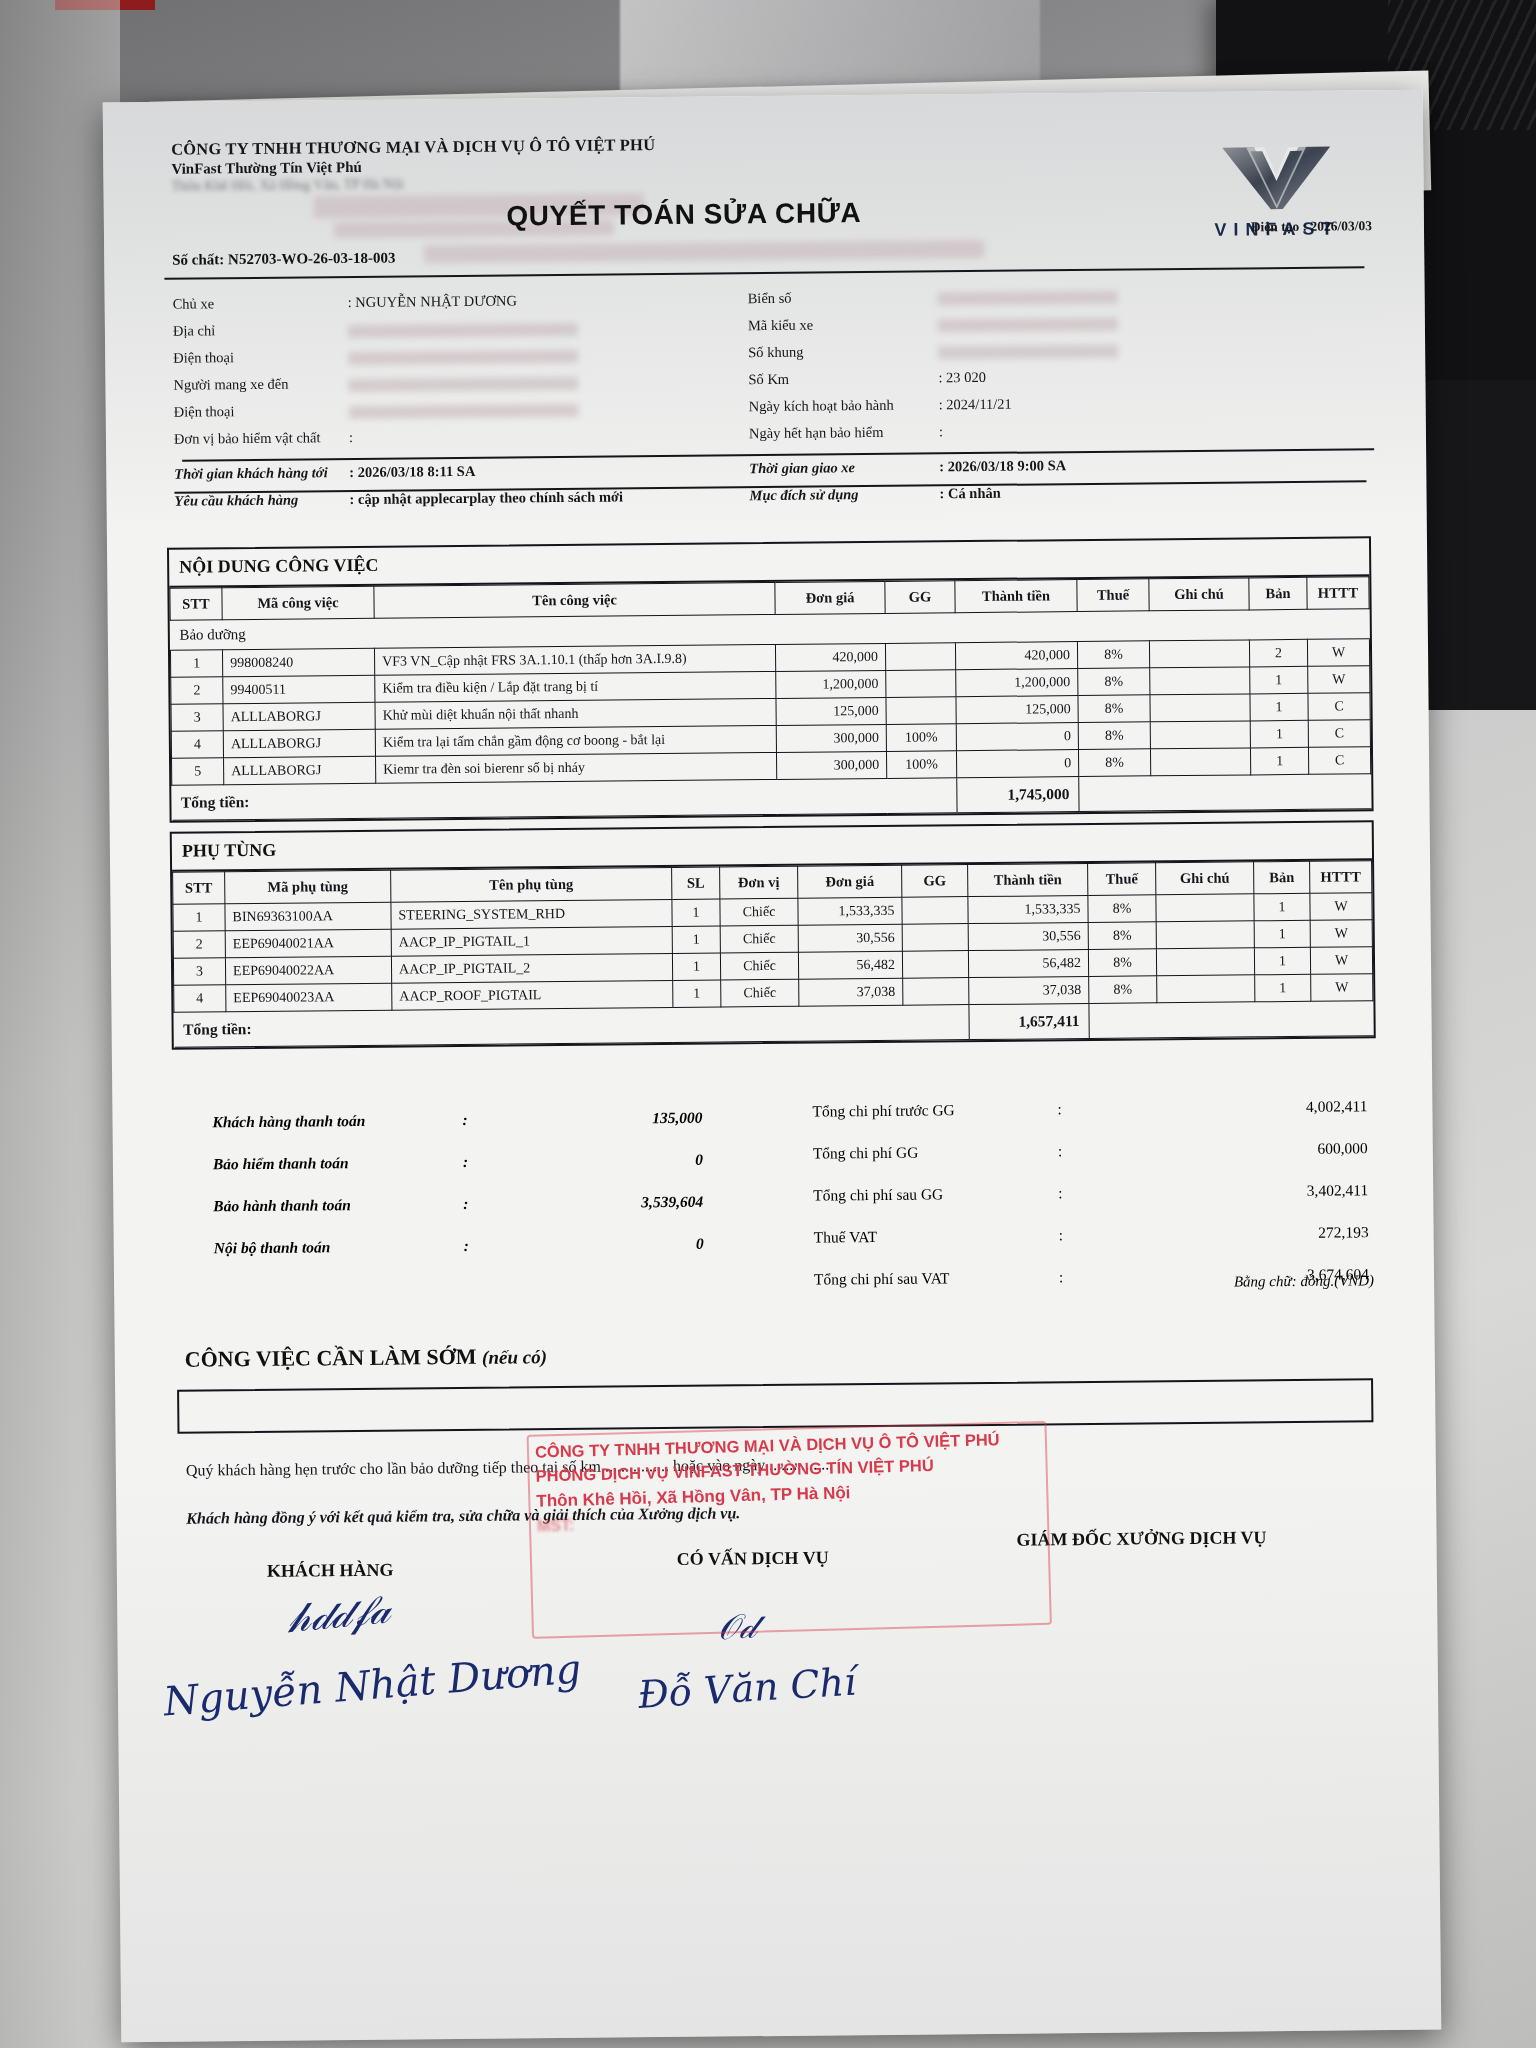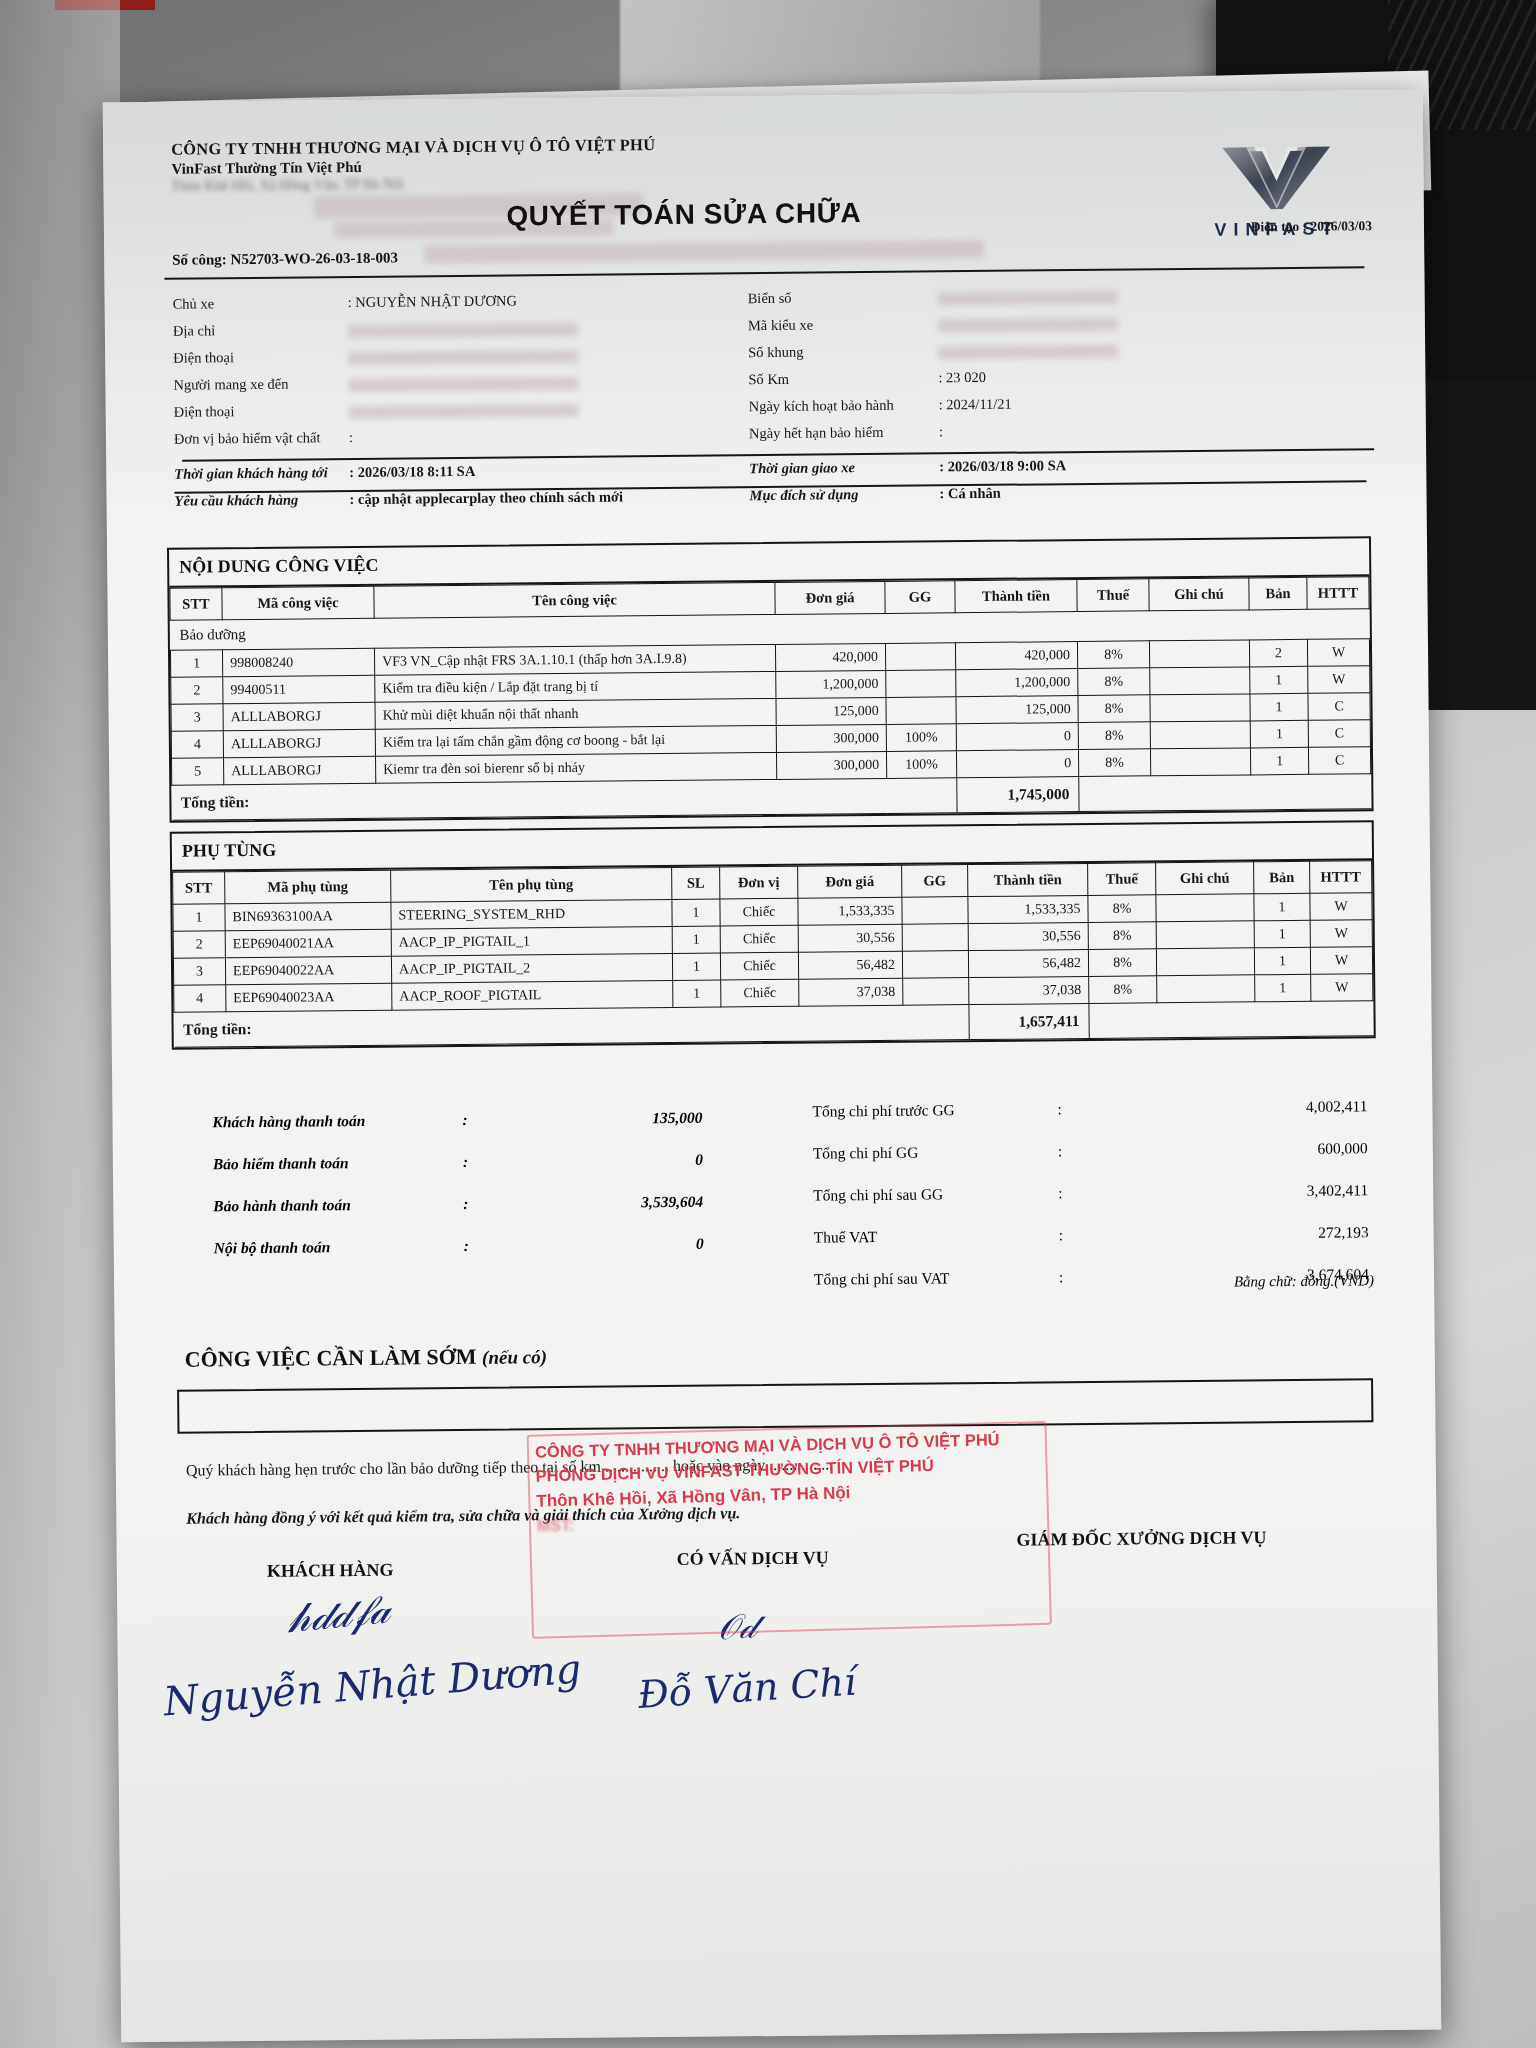--- a/index.html
+++ b/index.html
@@ -170,21 +170,21 @@
       </svg>
       <div class="wordmark">VINFAST</div>
     </div>
 
     <div class="created">
       <span>Điện tạo</span> :
       <span>2026/03/03</span>
     </div>
 
     <div class="sophieu">
-      <span>Số công:</span>
+      <span>Số chất:</span>
       <span>N52703-WO-26-03-18-003</span>
     </div>
     <div class="rule" style="top:176px;"></div>
 
     <div class="info">
       <div id="info-rows">
           <div class="irow">
             <div class="ilabel">Chủ xe</div>
             <div class="ivalue">: NGUYỄN NHẬT DƯƠNG</div>
             <div class="ilabel2">Biển số</div>

